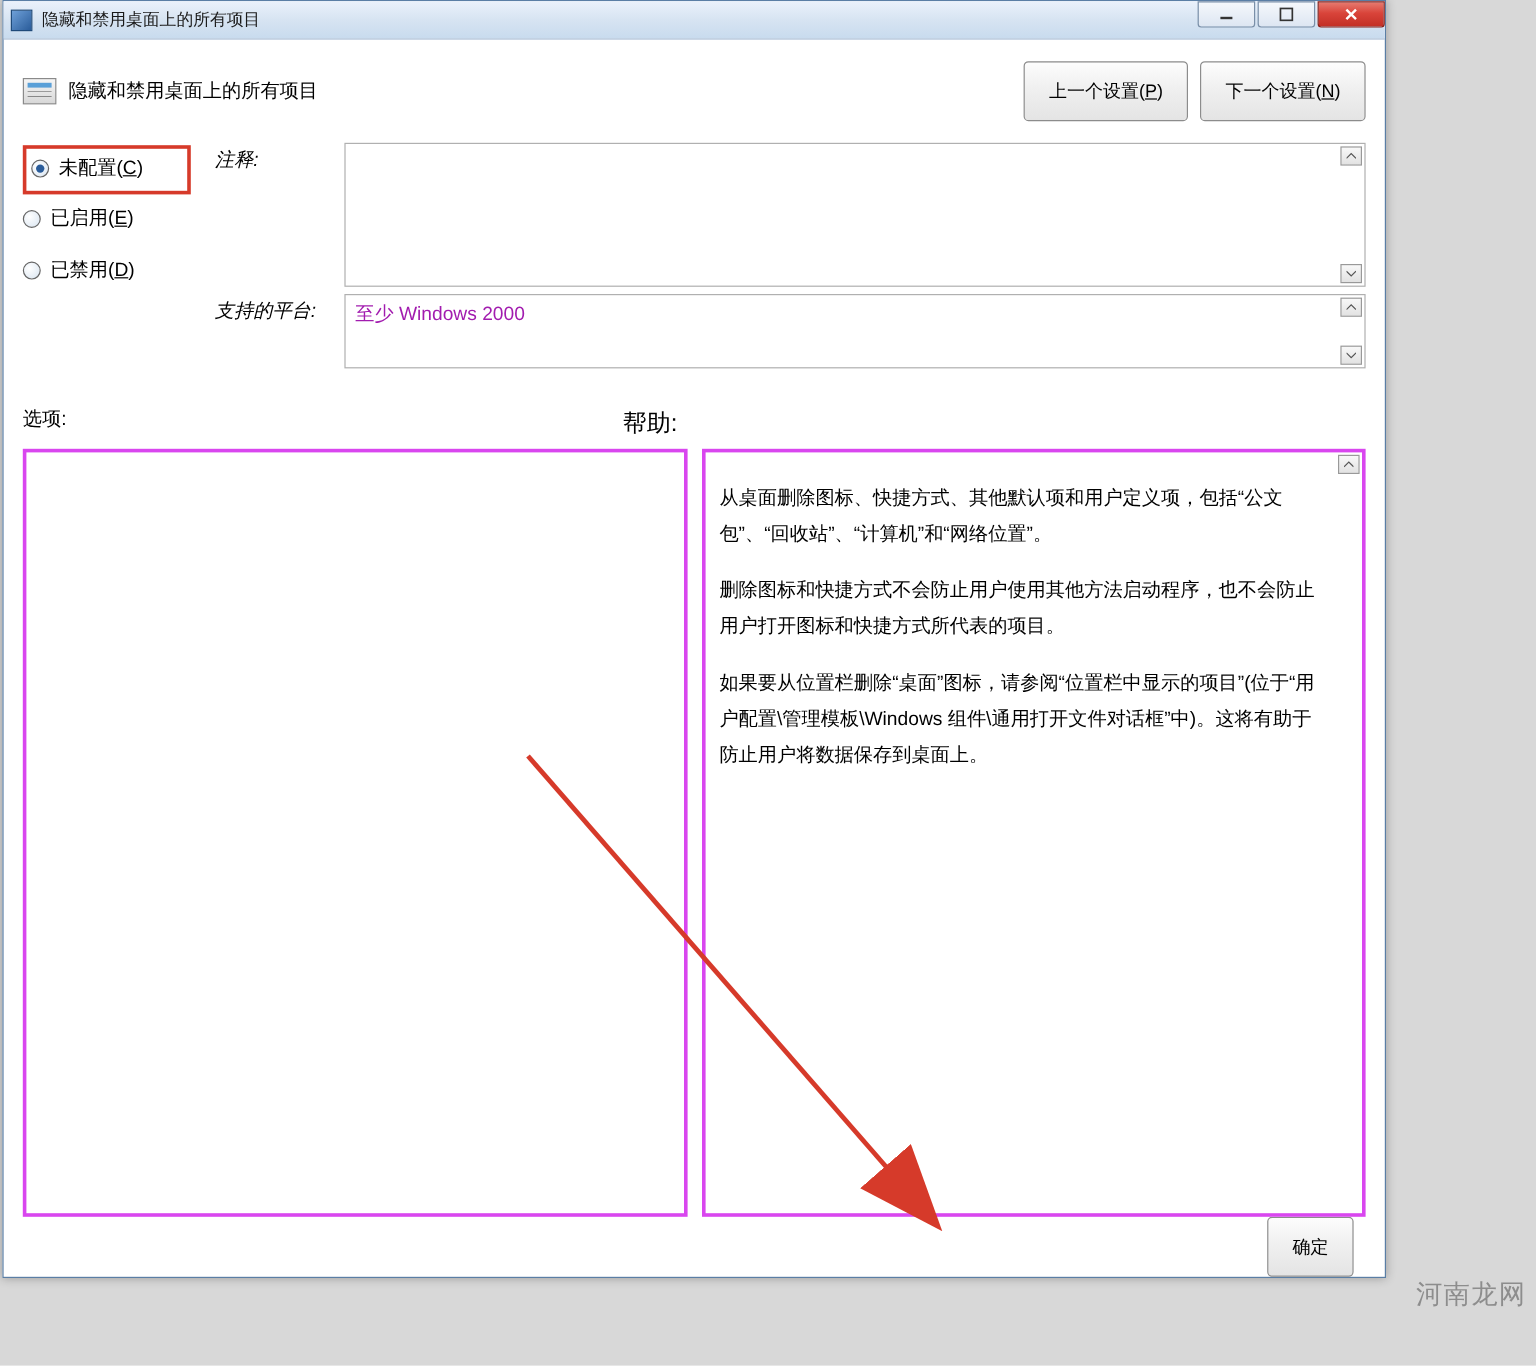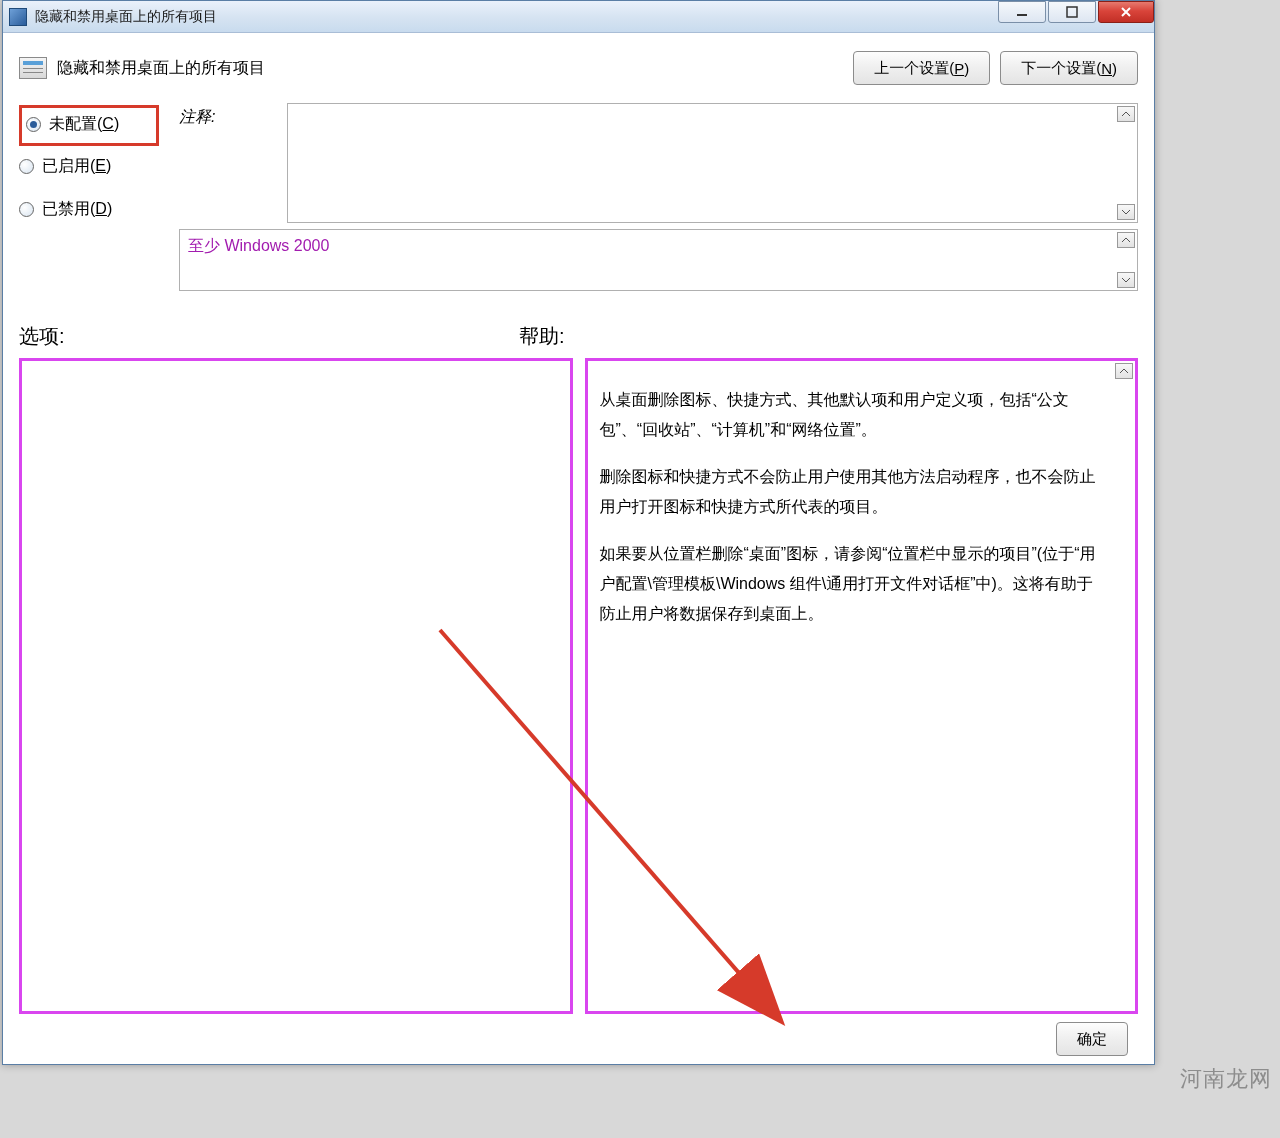--- a/index.html
+++ b/index.html
@@ -77,21 +77,21 @@
       background:#5aa0d8;
     }
     .policy-icon::after {
       content:"";
       position:absolute; left:3px; top:10px; right:3px; bottom:3px;
       background:repeating-linear-gradient(to bottom,#888 0,#888 1px,transparent 1px,transparent 4px);
     }
     .header-title { font-size: 16px; flex: 1; }
     .nav-buttons { display: flex; gap: 10px; }
     .btn {
-      height: 34px;
+      height: 50px;
       padding: 0 20px;
       border: 1px solid #8c8c8c;
       background: linear-gradient(to bottom,#fdfdfd 0%, #f0f0f0 45%, #e4e4e4 100%);
       border-radius: 4px;
       font-size: 15px;
       cursor: pointer;
       display: inline-flex;
       align-items: center;
     }
     .btn .underline { text-decoration: underline; }
@@ -159,21 +159,21 @@
       border:1px solid #999;
       background:linear-gradient(to bottom,#f8f8f8,#e2e2e2);
       display:flex; align-items:center; justify-content:center;
       cursor:pointer;
     }
     .section-labels {
       display:flex;
       margin-top: 26px;
       margin-bottom: 8px;
     }
-    .section-labels .left-lbl { width: 500px; font-size:20px; }
+    .section-labels .left-lbl { width: 500px; font-size:16px; }
     .section-labels .right-lbl { font-size:20px;text-align:right; }
     .panels-row {
       display:flex;
       gap: 12px;
       flex:1;
       min-height: 0;
     }
     .panel {
       flex:1;
       border:3px solid #d946ef;
@@ -284,20 +284,21 @@
             <div class="spin down">
                 <div class="spin-btn">
                   <svg width="8" height="6">
                     <path d="M0 1 L4 5 L8 1" fill="none" stroke="#555"></path>
                   </svg>
                 </div>
               </div>
           </div>
         </div>
         <div class="field-row">
+          <div class="field-label">支持的平台:</div>
           <div class="textbox" style="height:62px">
             <span>至少 Windows 2000</span>
             <div class="spin up">
                 <div class="spin-btn">
                   <svg width="8" height="6">
                     <path d="M0 5 L4 1 L8 5" fill="none" stroke="#555"></path>
                   </svg>
                 </div>
               </div>
             <div class="spin down">

